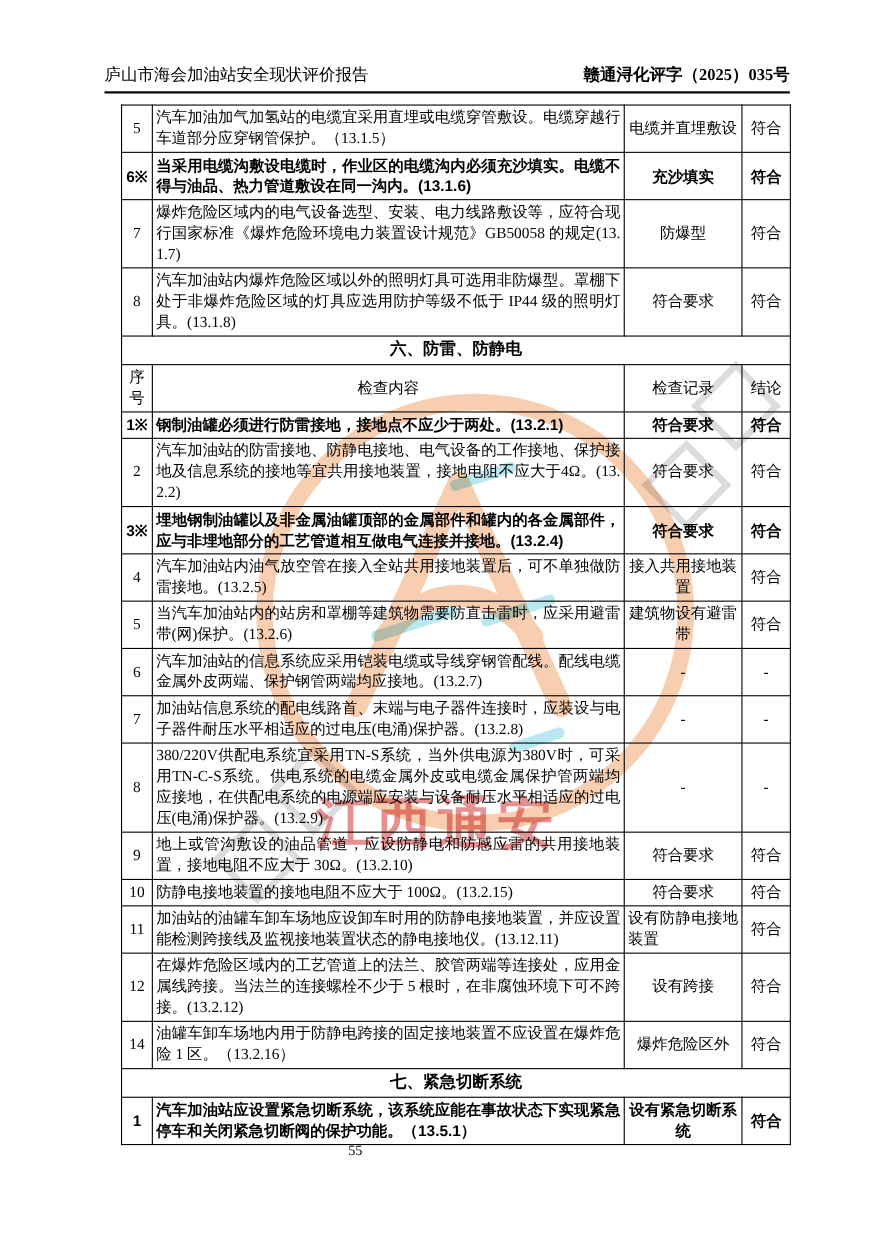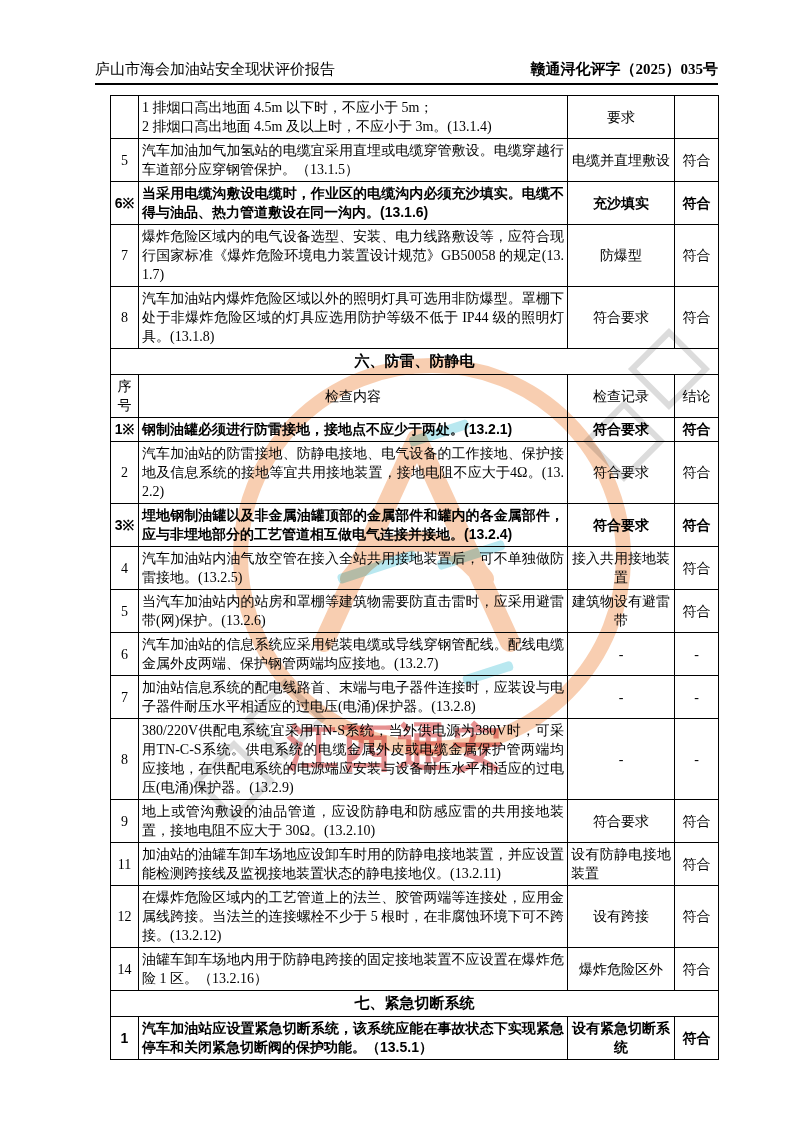--- a/index.html
+++ b/index.html
@@ -83,29 +83,20 @@
 
 <table class="doc">
   <colgroup>
     <col style="width:28px">
       <col style="width:429px">
       <col style="width:107px">
       <col style="width:44px">
   </colgroup>
 
   <tbody>
-      <tr>
-    <td class="c-no"></td>
-    <td class="c-content">
-      <span class="line">1 排烟口高出地面 4.5m 以下时，不应小于 5m；</span>
-      <span class="line">2 排烟口高出地面 4.5m 及以上时，不应小于 3m。(13.1.4)</span>
-    </td>
-    <td class="c-record v-top">要求</td>
-    <td class="c-conclusion"></td>
-  </tr>
 
   <tr>
     <td class="c-no">5</td>
     <td class="c-content">汽车加油加气加氢站的电缆宜采用直埋或电缆穿管敷设。电缆穿越行车道部分应穿钢管保护。（13.1.5）</td>
     <td class="c-record">电缆并直埋敷设</td>
     <td class="c-conclusion">符合</td>
   </tr>
   <tr class="bold">
     <td class="c-no">6※</td>
     <td class="c-content">当采用电缆沟敷设电缆时，作业区的电缆沟内必须充沙填实。电缆不得与油品、热力管道敷设在同一沟内。(13.1.6)</td>
@@ -183,22 +174,28 @@
     <td class="c-record">-</td>
     <td class="c-conclusion">-</td>
   </tr>
   <tr>
     <td class="c-no">9</td>
     <td class="c-content">地上或管沟敷设的油品管道，应设防静电和防感应雷的共用接地装置，接地电阻不应大于 30Ω。(13.2.10)</td>
     <td class="c-record">符合要求</td>
     <td class="c-conclusion">符合</td>
   </tr>
   <tr>
+    <td class="c-no">10</td>
+    <td class="c-content">防静电接地装置的接地电阻不应大于 100Ω。(13.2.15)</td>
+    <td class="c-record">符合要求</td>
+    <td class="c-conclusion">符合</td>
+  </tr>
+  <tr>
     <td class="c-no">11</td>
-    <td class="c-content">加油站的油罐车卸车场地应设卸车时用的防静电接地装置，并应设置能检测跨接线及监视接地装置状态的静电接地仪。(13.2.11)</td>
+    <td class="c-content">加油站的油罐车卸车场地应设卸车时用的防静电接地装置，并应设置能检测跨接线及监视接地装置状态的静电接地仪。(13.12.11)</td>
     <td class="c-record just">设有防静电接地装置</td>
     <td class="c-conclusion">符合</td>
   </tr>
   <tr>
     <td class="c-no">12</td>
     <td class="c-content">在爆炸危险区域内的工艺管道上的法兰、胶管两端等连接处，应用金属线跨接。当法兰的连接螺栓不少于 5 根时，在非腐蚀环境下可不跨接。(13.2.12)</td>
     <td class="c-record">设有跨接</td>
     <td class="c-conclusion">符合</td>
   </tr>
   <tr>

